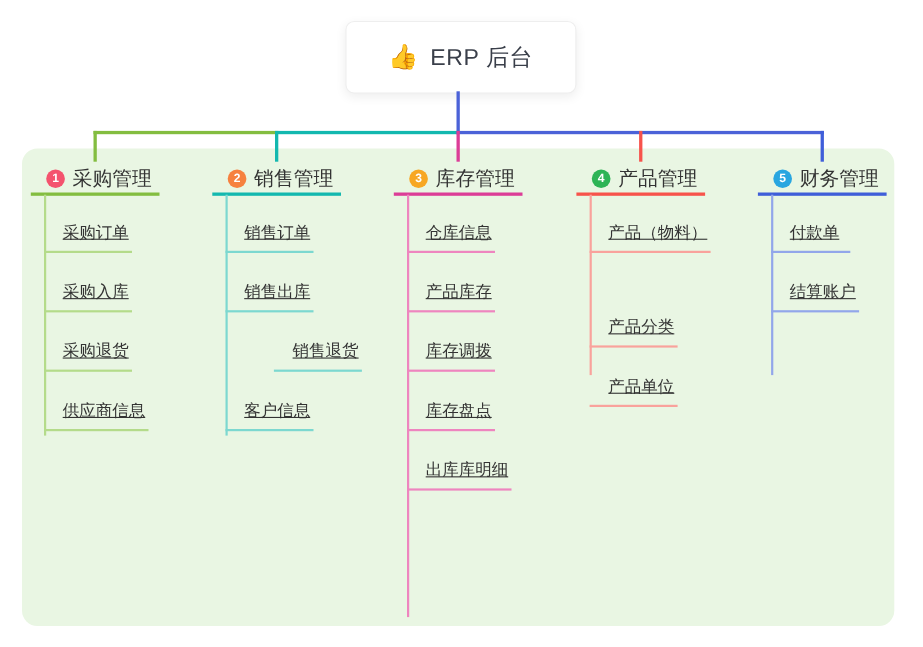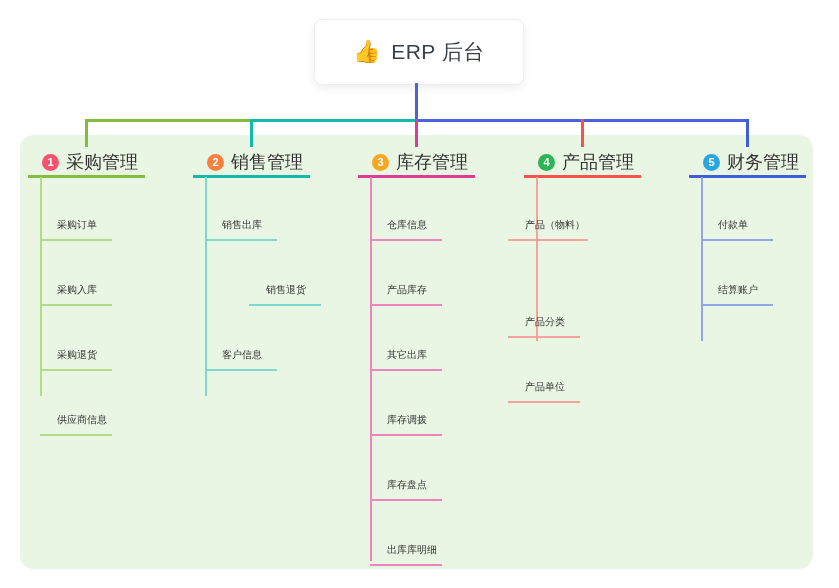--- a/index.html
+++ b/index.html
@@ -30,25 +30,26 @@
     border-bottom:3px solid transparent;
   }
   .badge {
     flex:0 0 auto; width:17px; height:17px; border-radius:50%;
     color:#fff; font-size:11px; font-weight:bold; line-height:17px;
     display:flex; align-items:center; justify-content:center;
   }
   .vline { position:absolute; width:2px; }
   .items { position:absolute; }
   .branch-item {
-    height:65px; box-sizing:border-box; width:max-content; min-width:72px;
+    height:54px; box-sizing:border-box; width:max-content; min-width:72px;
     display:flex; align-items:flex-end; padding:0 3px 7px 17px;
-    font-size:10px; color:#333;
+    font-size:15px; color:#333;
     border-bottom:2px solid transparent;
     white-space:nowrap;
+    text-decoration:underline;
   }
 </style>
 </head>
 <body>
 
 <div id="stage" style="background: rgb(255, 255, 255);">
   <div class="panel" style="background: rgb(233, 246, 227);"></div>
 
   <div class="root-node">
     <span class="emoji">👍</span>
@@ -77,43 +78,43 @@
         <div class="branch-item" style="border-bottom-color: rgb(180, 219, 138);">采购入库</div>
         <div class="branch-item" style="border-bottom-color: rgb(180, 219, 138);">采购退货</div>
         <div class="branch-item" style="border-bottom-color: rgb(180, 219, 138);">供应商信息</div>
       </div>
       <div class="branch-title" style="left: 193px; border-bottom-color: rgb(19, 184, 175);">
         <div class="badge" style="background: rgb(246, 129, 63);">2</div>
         <span>销售管理</span>
       </div>
       <div class="vline" style="left: 205px; top: 177px; height: 219px; background: rgb(124, 216, 208);"></div>
       <div class="items" style="left: 205px; top: 176px;">
+        <div class="branch-item" style="border-bottom-color: rgb(124, 216, 208);">销售订单</div>
         <div class="branch-item" style="border-bottom-color: rgb(124, 216, 208);">销售出库</div>
         <div class="branch-item" style="border-bottom-color: rgb(124, 216, 208); margin-left: 44px;">销售退货</div>
         <div class="branch-item" style="border-bottom-color: rgb(124, 216, 208);">客户信息</div>
       </div>
       <div class="branch-title" style="left: 358px; border-bottom-color: rgb(220, 61, 151);">
         <div class="badge" style="background: rgb(247, 167, 35);">3</div>
         <span>库存管理</span>
       </div>
       <div class="vline" style="left: 370px; top: 177px; height: 384px; background: rgb(238, 133, 191);"></div>
       <div class="items" style="left: 370px; top: 176px;">
         <div class="branch-item" style="border-bottom-color: rgb(238, 133, 191);">仓库信息</div>
         <div class="branch-item" style="border-bottom-color: rgb(238, 133, 191);">产品库存</div>
-        <div class="branch-item" style="border-bottom-color: rgb(238, 133, 191);">其它出库</div>
         <div class="branch-item" style="border-bottom-color: rgb(238, 133, 191);">库存调拨</div>
         <div class="branch-item" style="border-bottom-color: rgb(238, 133, 191);">库存盘点</div>
         <div class="branch-item" style="border-bottom-color: rgb(238, 133, 191);">出库库明细</div>
       </div>
       <div class="branch-title" style="left: 524px; border-bottom-color: rgb(247, 83, 75);">
         <div class="badge" style="background: rgb(45, 180, 86);">4</div>
         <span>产品管理</span>
       </div>
       <div class="vline" style="left: 536px; top: 177px; height: 164px; background: rgb(249, 162, 156);"></div>
-      <div class="items" style="left: 508px; top: 176px;">
+      <div class="items" style="left: 536px; top: 176px;">
         <div class="branch-item" style="border-bottom-color: rgb(249, 162, 156);">产品（物料）</div>
         <div class="branch-item" style="border-bottom-color: rgb(249, 162, 156); margin-top: 32px;">产品分类</div>
         <div class="branch-item" style="border-bottom-color: rgb(249, 162, 156);">产品单位</div>
       </div>
       <div class="branch-title" style="left: 689px; border-bottom-color: rgb(63, 94, 217);">
         <div class="badge" style="background: rgb(41, 166, 224);">5</div>
         <span>财务管理</span>
       </div>
       <div class="vline" style="left: 701px; top: 177px; height: 164px; background: rgb(146, 166, 234);"></div>
       <div class="items" style="left: 701px; top: 176px;">

